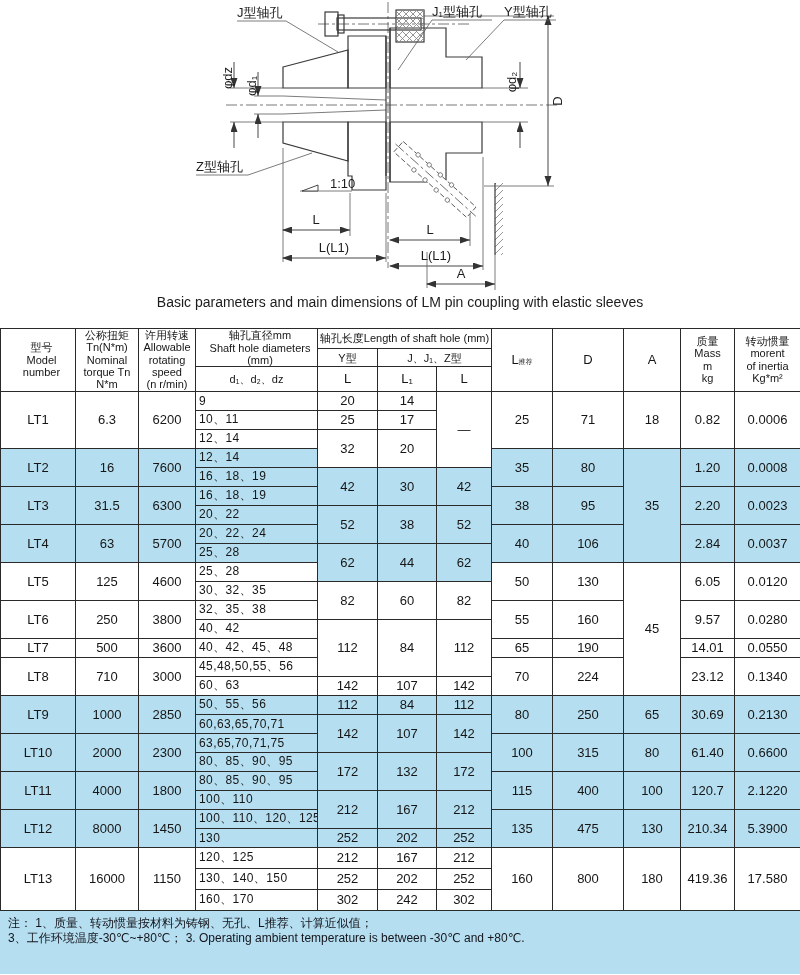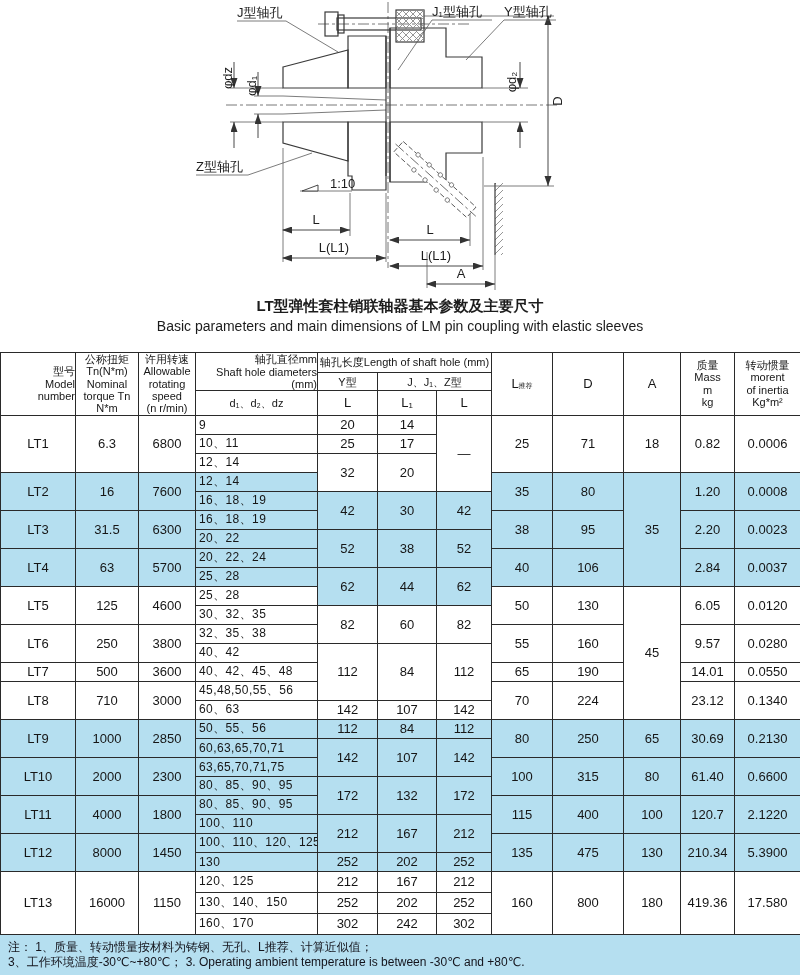--- a/index.html
+++ b/index.html
@@ -13,21 +13,21 @@
   .dim{stroke:#333;stroke-width:0.9;fill:none;}
   .lbl{font-size:13px;fill:#1d1d1d;}
   
   .title-zh{text-align:center;font-size:15px;font-weight:bold;margin-top:5px;}
   .title-en{text-align:center;font-size:14px;margin-top:2px;margin-bottom:18px;}
   
   table{border-collapse:collapse;width:800px;table-layout:fixed;}
   td,th{border:1px solid #2a2a2a;text-align:center;vertical-align:middle;padding:0;font-size:13px;color:#161616;overflow:hidden;}
   th{font-weight:normal;font-size:11px;line-height:1.12;white-space:pre-line;background:#fff;}
   .th-big{font-size:13px;}
-  .h-left{text-align:right;padding-left:7px;}
+  .h-left{text-align:center;padding-left:7px;}
   .hr1{height:20px;} .hr2{height:18px;} .hr3{height:24px;}
   tbody tr{height:19px;}
   tbody tr.tall{height:21px;}
   tr.w > td{background:#ffffff;}
   tr.b > td{background:#b5dff0;}
   td.dia{text-align:left;padding-left:3px;font-size:12px;letter-spacing:0.4px;white-space:nowrap;}
   td.grad-wb{background:linear-gradient(#ffffff 50%,#b5dff0 50%);}
   td.grad-bw{background:linear-gradient(#b5dff0 50%,#ffffff 50%);}
   td.grad-wb34{background:linear-gradient(#ffffff 75%,#b5dff0 75%);}
   .sub{font-size:7px;}
@@ -162,21 +162,20 @@
         <line class="dim" x1="390" y1="266" x2="483" y2="266" marker-start="url(#arS)" marker-end="url(#arE)"></line>
         <text class="lbl" x="436" y="260" text-anchor="middle">L(L1)</text>
         <line class="thin" x1="427" y1="252" x2="427" y2="288"></line>
         <line class="thin" x1="495" y1="255" x2="495" y2="290"></line>
         <line class="dim" x1="427" y1="284" x2="495" y2="284" marker-start="url(#arS)" marker-end="url(#arE)"></line>
         <text class="lbl" x="461" y="278" text-anchor="middle">A</text>
       </g>
     </svg>
   </div>
 
-  <div class="title-zh">LT型弹性套柱销联轴器基本参数及主要尺寸</div>
   <div class="title-en">Basic parameters and main dimensions of LM pin coupling with elastic sleeves</div>
 
   <table>
     <colgroup>
       <col style="width:75px">
         <col style="width:63px">
         <col style="width:57px">
         <col style="width:122px">
       <col style="width:60px">
         <col style="width:59px">
@@ -226,21 +225,21 @@
         <th>d₁、d₂、dz</th>
         <th class="th-big">L</th>
         <th class="th-big">L₁</th>
         <th class="th-big">L</th>
       </tr>
     </thead>
     <tbody>
       <tr class="w">
         <td rowspan="3">LT1</td>
         <td rowspan="3">6.3</td>
-        <td rowspan="3">6800</td>
+        <td rowspan="3">6200</td>
         <td class="dia">9</td>
         <td>20</td>
         <td>14</td>
         <td rowspan="4" class="grad-wb34">—</td>
         <td rowspan="3">25</td>
         <td rowspan="3">71</td>
         <td rowspan="3">18</td>
         <td rowspan="3">0.82</td>
         <td rowspan="3">0.0006</td>
       </tr>

